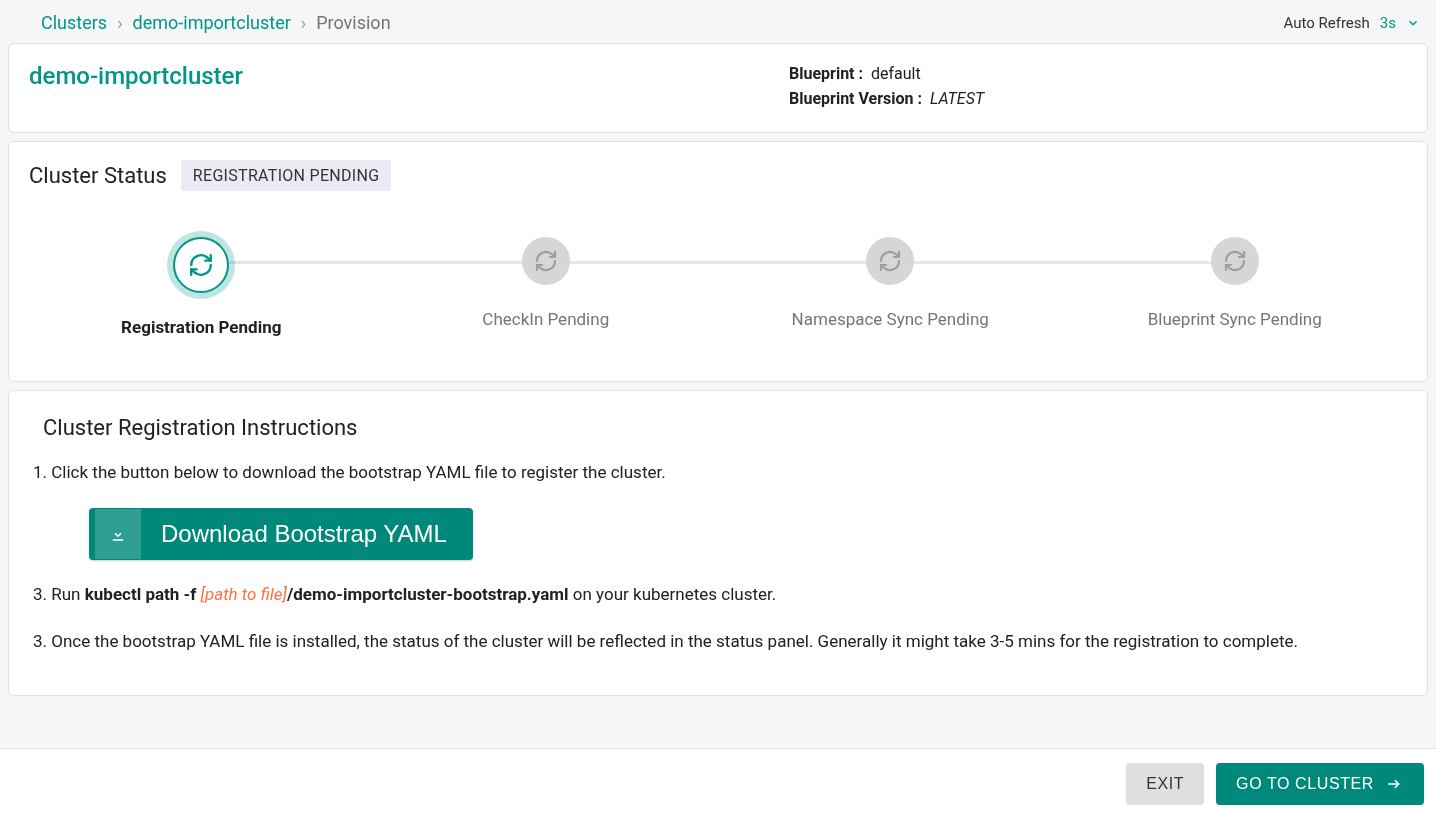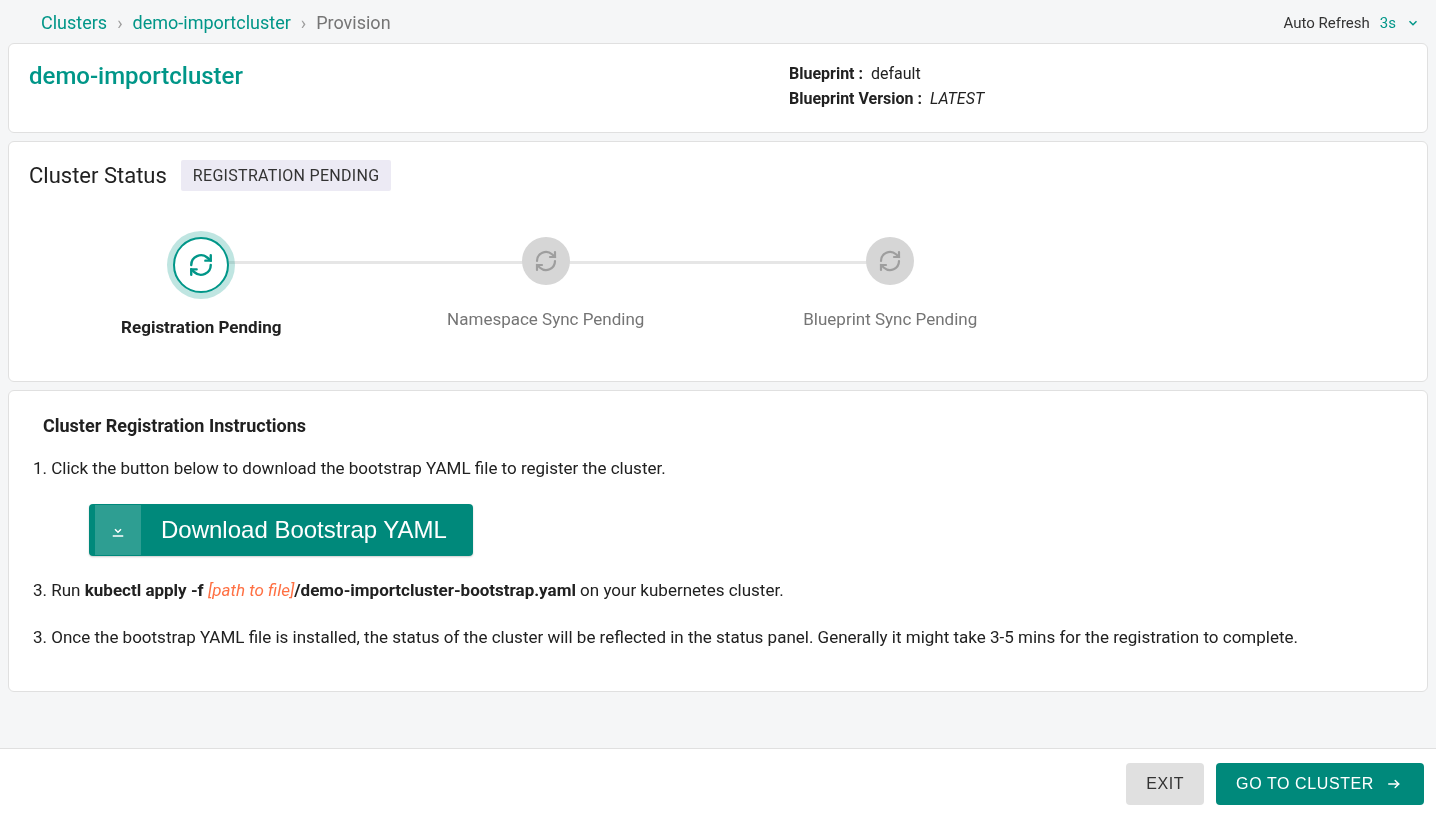--- a/index.html
+++ b/index.html
@@ -71,21 +71,21 @@
   .steps{
     display:grid;grid-template-columns:repeat(4,1fr);
     position:relative;padding:30px 0 26px;
   }
   .steps .cell{display:flex;flex-direction:column;align-items:center;position:relative;}
   .steps .cell:not(:last-child)::after{
     content:"";position:absolute;top:24px;left:50%;width:100%;height:3px;
     background:#e6e6e6;z-index:0;
   }
   .steps .cell .circle{position:relative;z-index:1;}
-  .instr-title{font-size:18px;font-weight:700;margin:6px 0 20px 14px;}
+  .instr-title{font-size:22px;font-weight:400;margin:6px 0 20px 14px;}
   .instr-list{padding:0 4px;font-size:17px;line-height:1.5;}
   .instr-item{margin-bottom:22px;}
   .dl-btn{
     display:inline-flex;align-items:center;
     background:var(--teal-dark);color:#fff;border:none;border-radius:4px;
     font-size:24px;cursor:pointer;margin-left:56px;overflow:hidden;
     box-shadow:0 1px 2px rgba(0,0,0,0.2);
   }
   .dl-btn .icon{background:rgba(255,255,255,0.18);padding:16px 14px;display:flex;align-items:center;}
   .dl-btn .txt{padding:0 20px;}
@@ -155,20 +155,31 @@
       <div class="cell step active">
         <div class="circle">
           <svg width="26" height="26" viewBox="0 0 24 24" fill="none" stroke="currentColor" stroke-width="2.2" stroke-linecap="round">
             <path d="M3 12a9 9 0 0 1 15-6.7L21 8"></path>
               <polyline points="21 3 21 8 16 8"></polyline>
             <path d="M21 12a9 9 0 0 1-15 6.7L3 16"></path>
               <polyline points="3 21 3 16 8 16"></polyline>
           </svg>
         </div>
         <div class="label">Registration Pending</div>
+      </div>
+      <div class="cell step">
+        <div class="circle">
+          <svg width="24" height="24" viewBox="0 0 24 24" fill="none" stroke="currentColor" stroke-width="2.2" stroke-linecap="round">
+            <path d="M3 12a9 9 0 0 1 15-6.7L21 8"></path>
+              <polyline points="21 3 21 8 16 8"></polyline>
+            <path d="M21 12a9 9 0 0 1-15 6.7L3 16"></path>
+              <polyline points="3 21 3 16 8 16"></polyline>
+          </svg>
+        </div>
+        <div class="label">CheckIn Pending</div>
       </div>
       <div class="cell step">
         <div class="circle">
           <svg width="24" height="24" viewBox="0 0 24 24" fill="none" stroke="currentColor" stroke-width="2.2" stroke-linecap="round">
             <path d="M3 12a9 9 0 0 1 15-6.7L21 8"></path>
               <polyline points="21 3 21 8 16 8"></polyline>
             <path d="M21 12a9 9 0 0 1-15 6.7L3 16"></path>
               <polyline points="3 21 3 16 8 16"></polyline>
           </svg>
         </div>
@@ -197,21 +208,21 @@
           <span class="icon">
             <svg width="18" height="18" viewBox="0 0 24 24" fill="#fff">
                 <path d="M12 3v10.6l3.3-3.3 1.4 1.4L12 16.4 7.3 11.7l1.4-1.4L12 13.6V3h0zM5 19h14v2H5v-2z"></path>
               </svg>
           </span>
           <span class="txt">Download Bootstrap YAML</span>
         </button>
       </div>
       <div class="instr-item">
         <span>3. Run </span>
-        <span class="cmd">kubectl apply -f </span><span class="path">[path to file]</span><span class="cmd">/demo-importcluster-bootstrap.yaml</span>
+        <span class="cmd">kubectl path -f </span><span class="path">[path to file]</span><span class="cmd">/demo-importcluster-bootstrap.yaml</span>
         <span> on your kubernetes cluster.</span>
       </div>
       <div class="instr-item">3. Once the bootstrap YAML file is installed, the status of the cluster will be reflected in the status panel. Generally it might take 3-5 mins for the registration to complete.</div>
     </div>
   </div>
 
 </div>
 
 <div class="footerbar">
   <button class="btn btn-exit">EXIT</button>

